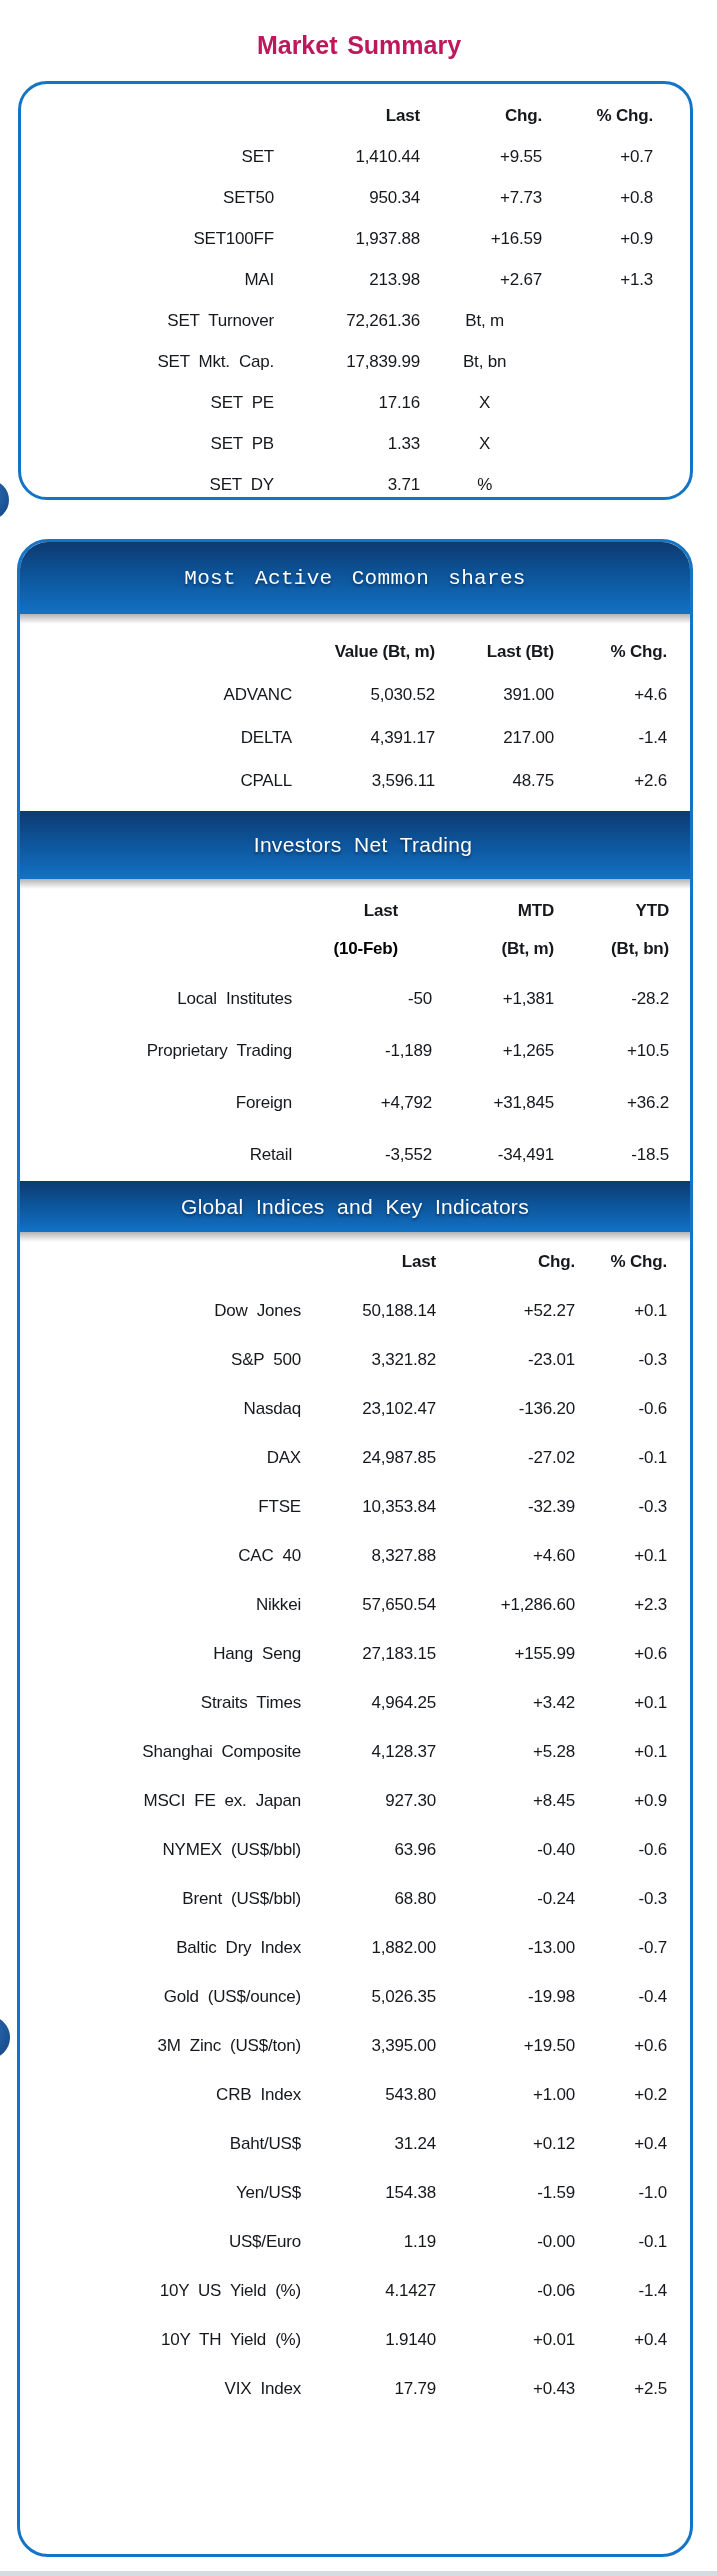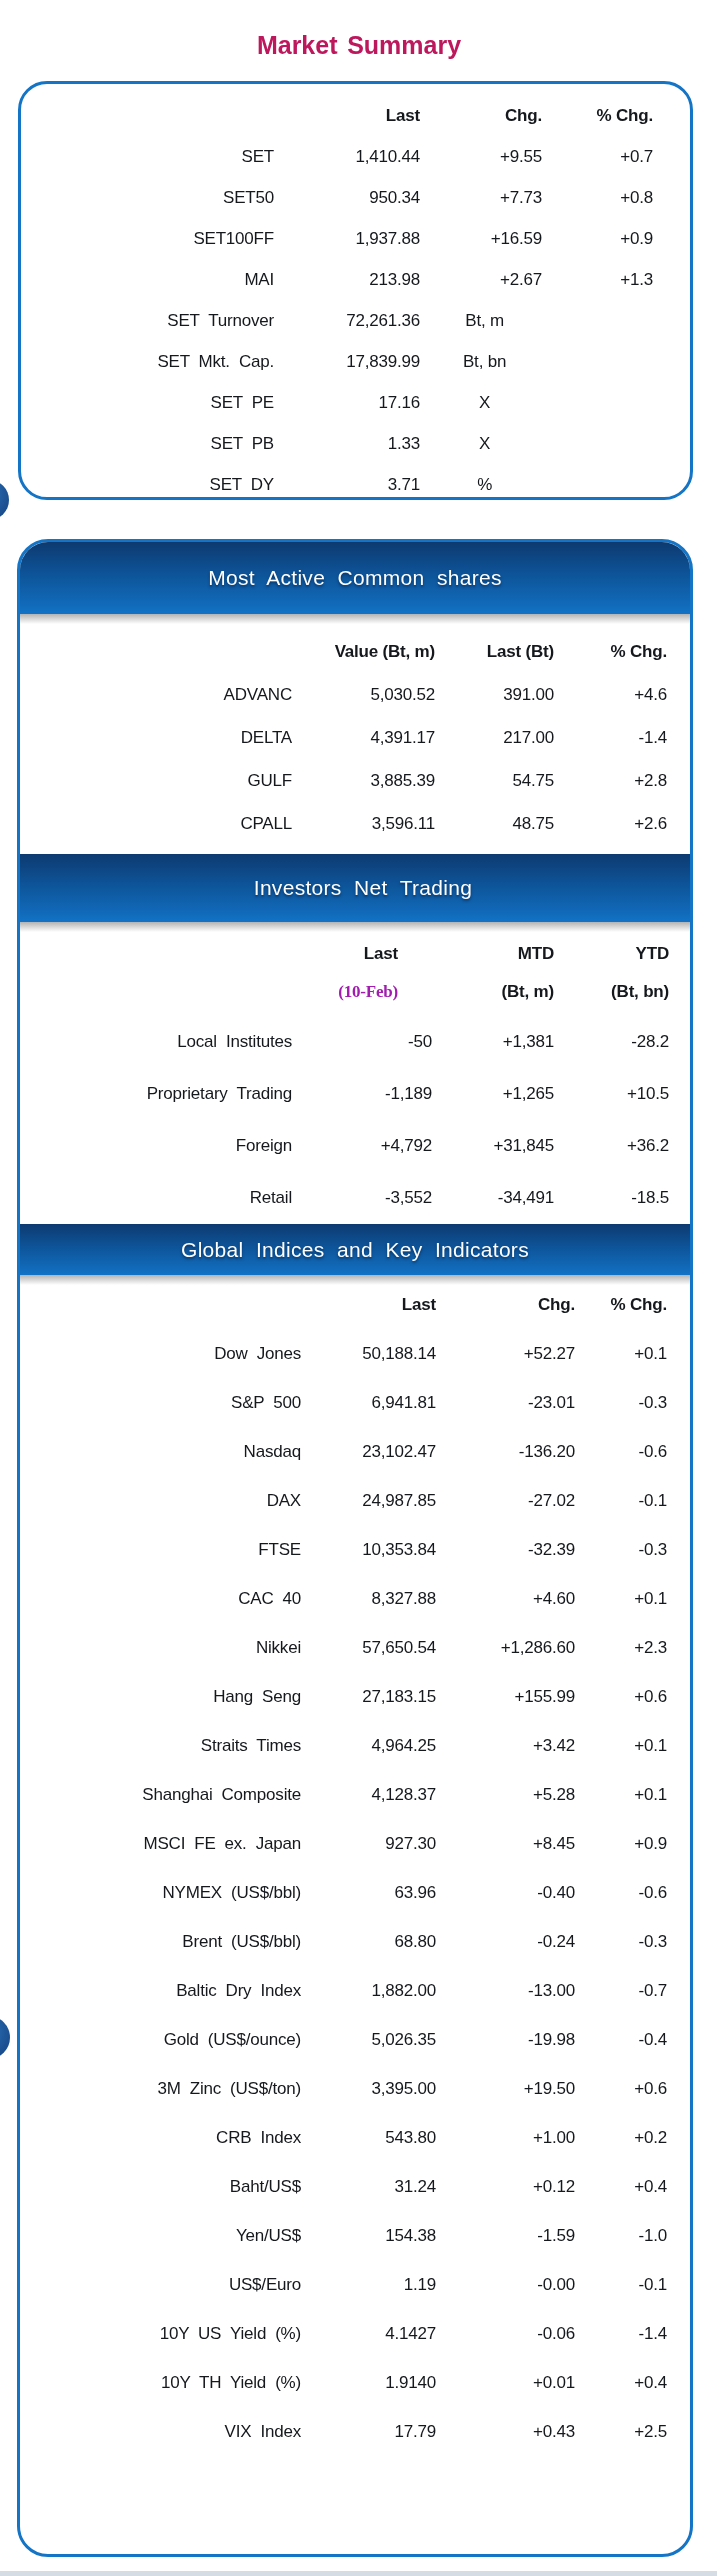--- a/index.html
+++ b/index.html
@@ -14,21 +14,21 @@
   .box{position:absolute;box-sizing:border-box;border:3.6px solid #1474c6;background:#ffffff;}
   .box1{left:18px;top:81px;width:675px;height:419px;border-radius:29px;padding-top:11.8px;}
   .box2{left:17px;top:539px;width:676px;height:2018px;border-radius:31px;overflow:hidden;}
 
   .band{
     display:flex;align-items:center;justify-content:center;color:#ffffff;
     font-size:21px;word-spacing:6.3px;letter-spacing:0.3px;
     background:linear-gradient(180deg,#0d3a70 0%,#0d5499 45%,#1169b8 85%,#1173c6 100%);
     text-shadow:0 1.8px 2.7px rgba(4,20,45,.55);
   }
-  .band-top{height:72px;}
+  .band-top{height:72px;font-family:Liberation Mono, monospace;}
   .band-mid{height:68px;margin-top:9px;padding-left:16px;}
   .band3{height:51px;margin-top:0;}
   .band-shadow{height:10px;background:linear-gradient(180deg,#b3b3b3,rgba(255,255,255,0));}
 
   .row{display:grid;align-items:center;}
   .g1{grid-template-columns:253px 146px 122px 111px;padding-right:35px;}
   .g2{grid-template-columns:272px 143px 119px 113px;padding-right:22px;}
   .g3{grid-template-columns:272px 140px 122px 115px;padding-right:20px;}
   .g4{grid-template-columns:281px 135px 139px 92px;padding-right:22px;}
 
@@ -40,21 +40,21 @@
   #inv-body{margin-top:5.4px;}
   #inv-body .row{height:52px;}
   #gl-head .row{height:40px;}
   #gl-body{margin-top:4.5px;}
   #gl-body .row{height:49px;}
 
   .lbl{padding-left:20px;text-align:right;word-spacing:4.5px;white-space:nowrap;letter-spacing:-0.2px;}
   .num{text-align:right;white-space:nowrap;letter-spacing:-0.2px;}
   .unitc{text-align:center;padding-left:7.2px;white-space:nowrap;letter-spacing:-0.2px;}
   .hdr{font-weight:700;}
-  .red{color:#a21caf;font-family:Liberation Serif, serif;}
+  .red{color:#000000;}
   .pad1{padding-right:34px;}
 
   .edge-circle{position:absolute;border-radius:50%;
     background:radial-gradient(circle at 40% 35%, #2f76bc, #123f7e);}
   .circle-a{left:-31px;top:480px;width:40px;height:40px;}
   .circle-b{left:-33px;top:2016px;width:43px;height:43px;}
   .bottom-bar{position:absolute;left:0;top:2571px;width:718px;height:5.4px;background:#d6dce3;}
 </style>
 </head>
 <body>
@@ -145,26 +145,20 @@
           <span class="num">391.00</span>
           <span class="num">+4.6</span>
         </div>
         <div class="row g2">
           <span class="lbl">DELTA</span>
           <span class="num">4,391.17</span>
           <span class="num">217.00</span>
           <span class="num">-1.4</span>
         </div>
         <div class="row g2">
-          <span class="lbl">GULF</span>
-          <span class="num">3,885.39</span>
-          <span class="num">54.75</span>
-          <span class="num">+2.8</span>
-        </div>
-        <div class="row g2">
           <span class="lbl">CPALL</span>
           <span class="num">3,596.11</span>
           <span class="num">48.75</span>
           <span class="num">+2.6</span>
         </div>
       </div>
 
     <div class="band band-mid">
       <span>Investors Net Trading</span>
     </div>
@@ -224,21 +218,21 @@
       </div>
     <div id="gl-body">
         <div class="row g4">
           <span class="lbl">Dow Jones</span>
           <span class="num">50,188.14</span>
           <span class="num">+52.27</span>
           <span class="num">+0.1</span>
         </div>
         <div class="row g4">
           <span class="lbl">S&amp;P 500</span>
-          <span class="num">6,941.81</span>
+          <span class="num">3,321.82</span>
           <span class="num">-23.01</span>
           <span class="num">-0.3</span>
         </div>
         <div class="row g4">
           <span class="lbl">Nasdaq</span>
           <span class="num">23,102.47</span>
           <span class="num">-136.20</span>
           <span class="num">-0.6</span>
         </div>
         <div class="row g4">

